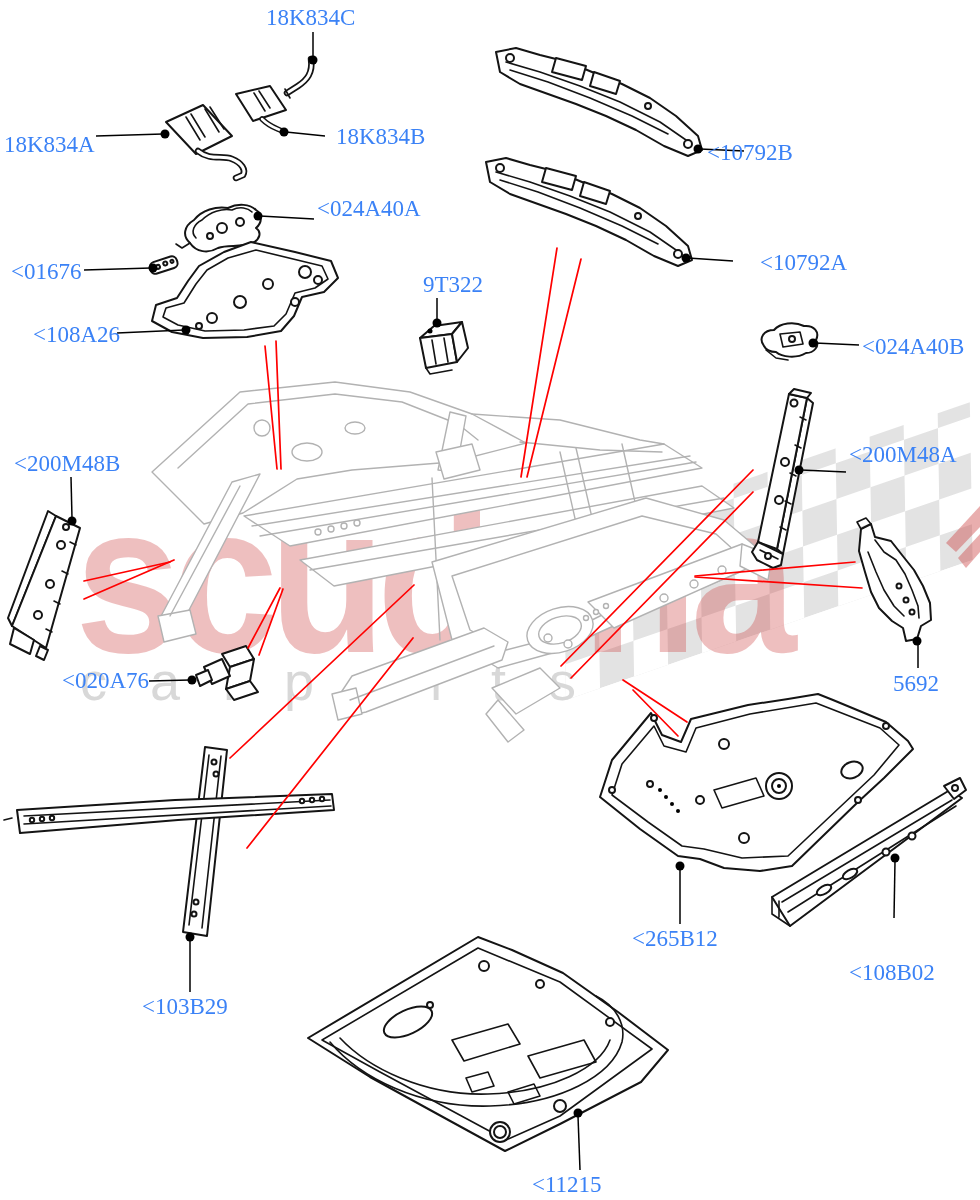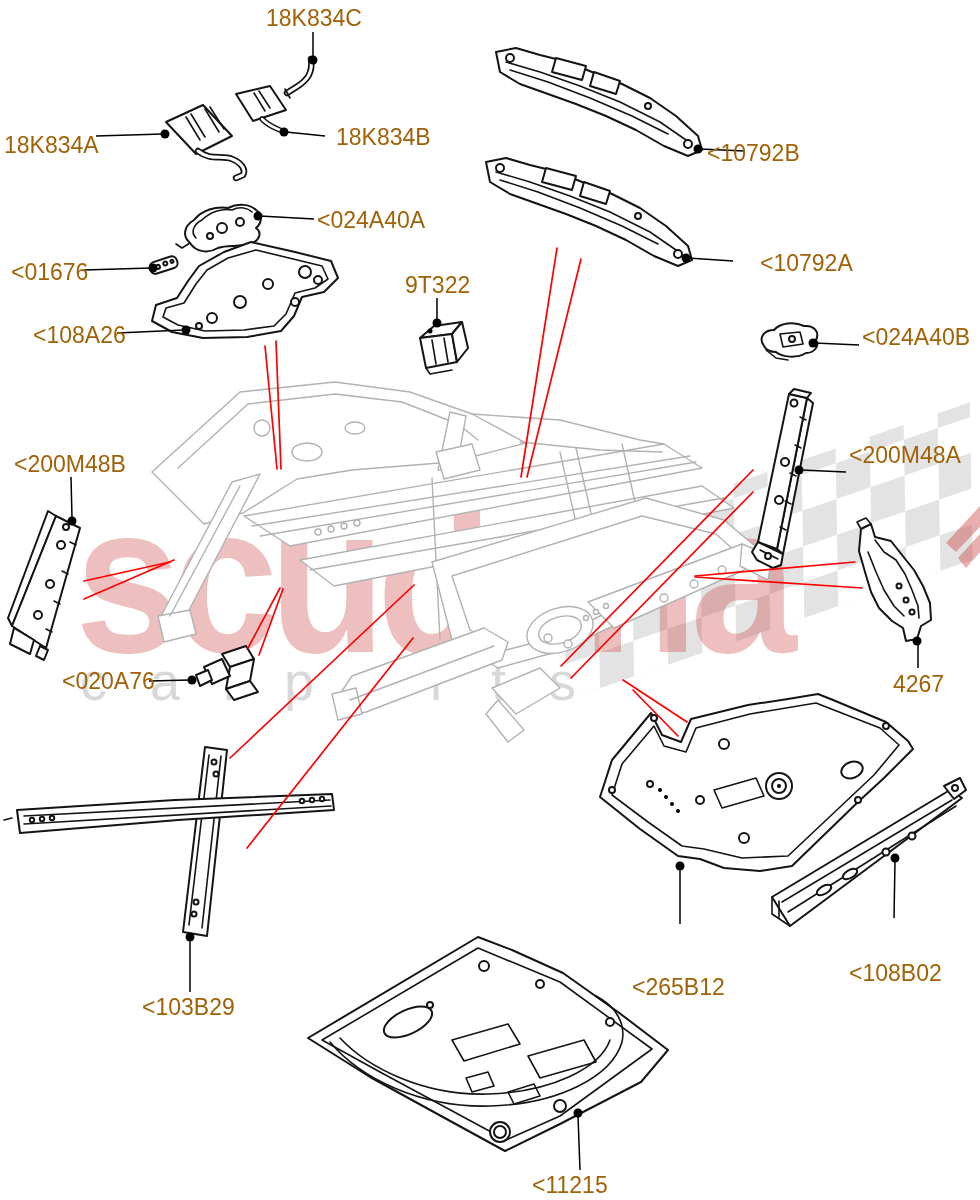--- a/index.html
+++ b/index.html
@@ -1,20 +1,20 @@
 <!DOCTYPE html>
 <html><head>
 <meta charset="utf-8">
 <style>
   html,body{margin:0;padding:0;background:#ffffff;}
   #stage{position:relative;width:980px;height:1200px;background:#fff;overflow:hidden;
          font-family:"Liberation Sans",sans-serif;}
   #stage svg{position:absolute;left:0;top:0;}
-  .lbl{position:absolute;color:#a16207;font-size:23px;line-height:26px;white-space:nowrap;
-       font-family:Liberation Sans, sans-serif;cursor:pointer;}
+  .lbl{position:absolute;color:#3b82f6;font-size:23px;line-height:26px;white-space:nowrap;
+       font-family:Liberation Serif, serif;cursor:pointer;}
   .blk{stroke:#141414;stroke-width:2;fill:#ffffff;stroke-linejoin:round;stroke-linecap:round;}
   .blk-l{stroke:#141414;stroke-width:1.6;fill:none;stroke-linejoin:round;stroke-linecap:round;}
   .gry{stroke:#b2b2b2;stroke-width:1.4;fill:#ffffff;stroke-linejoin:round;stroke-linecap:round;}
   .gry-l{stroke:#b2b2b2;stroke-width:1.4;fill:none;stroke-linejoin:round;stroke-linecap:round;}
   .red{stroke:#ff0000;stroke-width:1.7;fill:none;stroke-linecap:round;}
   .ldr{stroke:#000000;stroke-width:1.5;fill:none;}
   .dot{fill:#000000;stroke:none;}
   .wm-brand{font-family:"Liberation Sans",sans-serif;font-weight:bold;letter-spacing:-10px;
             fill:rgba(203,62,62,0.33);}
   .wm-tag{font-family:"Liberation Sans",sans-serif;letter-spacing:14px;fill:#d8d8d8;}
@@ -332,28 +332,28 @@
         <circle class="dot" cx="190" cy="937" r="4.5"></circle>
     <path class="ldr" d="M578,1116 L580,1170"></path>
         <circle class="dot" cx="578" cy="1113" r="4.5"></circle>
   </g>
 </svg>
 
 <div class="lbl" style="left:266px;top:5px">18K834C</div>
 <div class="lbl" style="left:4px;top:132px">18K834A</div>
 <div class="lbl" style="left:336px;top:124px">18K834B</div>
 <div class="lbl" style="left:707px;top:140px">&lt;10792B</div>
-<div class="lbl" style="left:317px;top:207px">&lt;024A40A</div>
+<div class="lbl" style="left:317px;top:196px">&lt;024A40A</div>
 <div class="lbl" style="left:760px;top:250px">&lt;10792A</div>
 <div class="lbl" style="left:11px;top:259px">&lt;01676</div>
-<div class="lbl" style="left:405px;top:272px">9T322</div>
+<div class="lbl" style="left:423px;top:272px">9T322</div>
 <div class="lbl" style="left:33px;top:322px">&lt;108A26</div>
-<div class="lbl" style="left:862px;top:324px">&lt;024A40B</div>
+<div class="lbl" style="left:862px;top:334px">&lt;024A40B</div>
 <div class="lbl" style="left:14px;top:451px">&lt;200M48B</div>
 <div class="lbl" style="left:849px;top:442px">&lt;200M48A</div>
 <div class="lbl" style="left:62px;top:668px">&lt;020A76</div>
-<div class="lbl" style="left:893px;top:671px">4267</div>
-<div class="lbl" style="left:632px;top:974px">&lt;265B12</div>
+<div class="lbl" style="left:893px;top:671px">5692</div>
+<div class="lbl" style="left:632px;top:926px">&lt;265B12</div>
 <div class="lbl" style="left:849px;top:960px">&lt;108B02</div>
 <div class="lbl" style="left:142px;top:994px">&lt;103B29</div>
 <div class="lbl" style="left:532px;top:1172px">&lt;11215</div>
 
 </div>
 
 </body></html>

